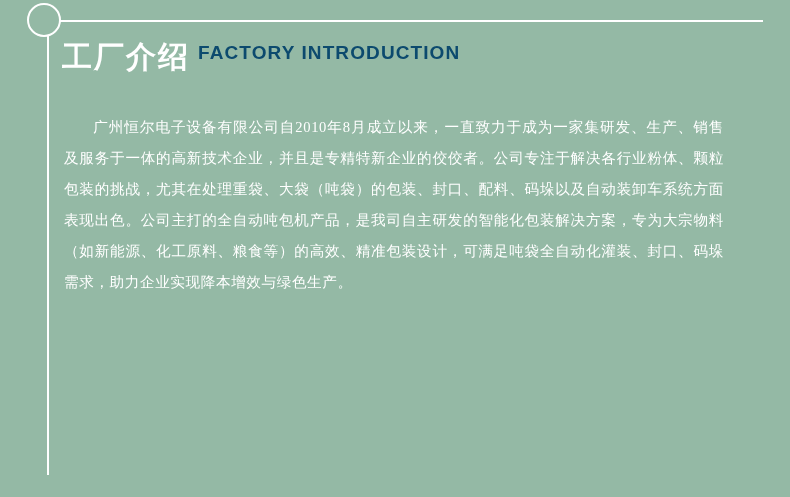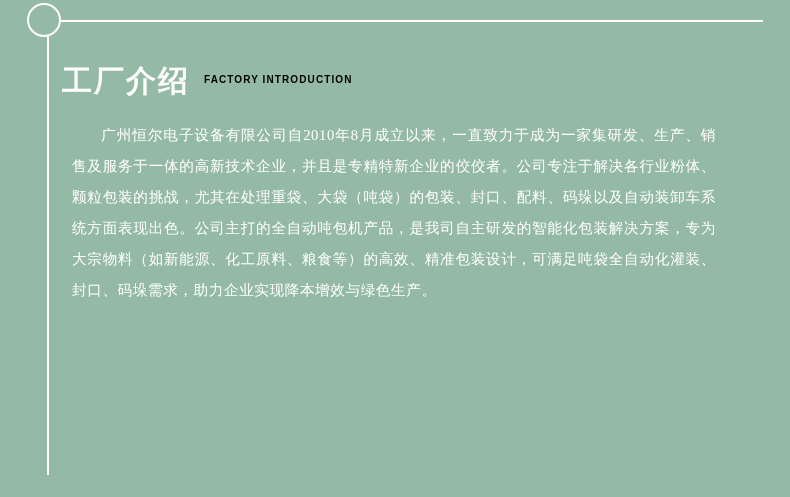--- a/index.html
+++ b/index.html
@@ -45,55 +45,54 @@
     border-radius: 50%;
     border: 2px solid #ffffff;
     background: #94b9a5;
     box-sizing: border-box;
   }
   .header {
     position: absolute;
     left: 62px;
     top: 42px;
     display: flex;
-    align-items: center;
-    gap: 14px;
-    margin-top: 24px;
+    align-items: flex-start;
+    gap: 8px;
   }
   .title-cn {
     font-family: "Liberation Serif", serif;
     font-size: 30px;
     font-weight: bold;
     color: #ffffff;
     letter-spacing: 2px;
     line-height: 1;
   }
   .title-en {
     font-family: "Liberation Sans", sans-serif;
-    font-size: 10px;
+    font-size: 19px;
     font-weight: bold;
-    color: #000000;
+    color: #0c4a6e;
     letter-spacing: 1.1px;
     padding-bottom: 3px;
     white-space: nowrap;
   }
   .body-copy {
     position: absolute;
     left: 64px;
     top: 112px;
     width: 660px;
     color: #ffffff;
     font-family: "Liberation Serif", serif;
     font-size: 14.6px;
     line-height: 31px;
     text-align: justify;
     text-justify: inter-character;
   }
   .body-copy p {
-    margin: 8px;
+    margin: 0;
     text-indent: 2em;
     letter-spacing: 0.6px;
   }
 </style>
 </head>
 <body>
 
 <div class="page">
 
   <div class="frame-line bottom-hidden"></div>

